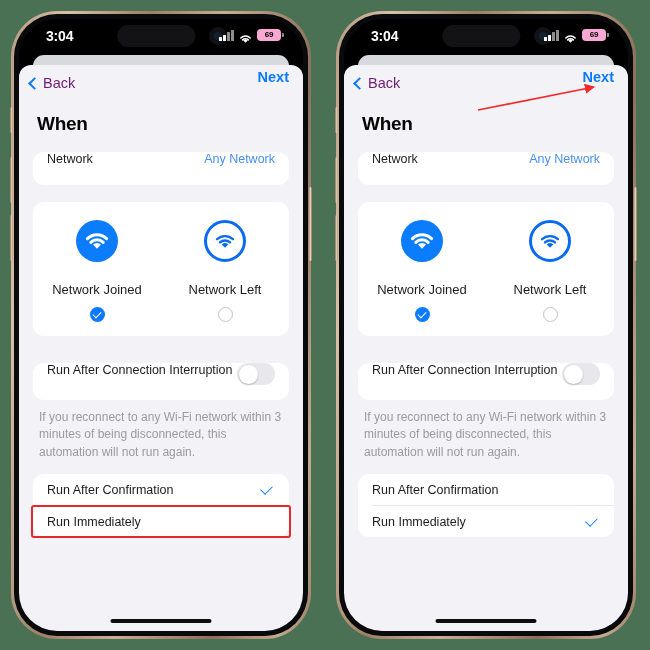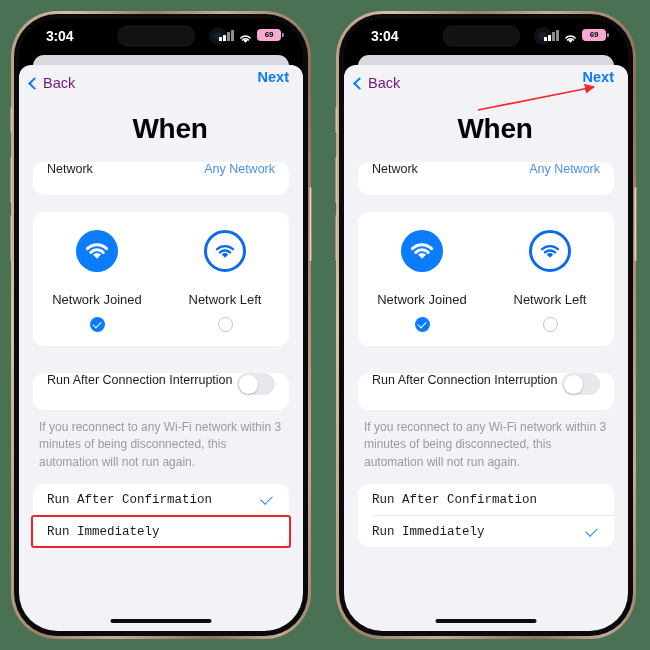--- a/index.html
+++ b/index.html
@@ -182,25 +182,24 @@
     position: absolute;
     right: 14px; top: 4px;
     color: #0a7aff;
     font-size: 14.5px;
     font-weight: 600;
     cursor: pointer;
   }
 
   .page-title {
     margin: 8px 0 0 18px;
-    font-size: 28px;
+    font-size: 19px;
     font-weight: bold;
     color: #050505;
     letter-spacing: -0.3px;
-    text-align: center;
   }
 
   .card {
     margin: 0 14px;
     background: #fff;
     border-radius: 11px;
   }
   .card.network { margin-top: 17px; }
 
   .row {
@@ -274,21 +273,21 @@
     box-shadow: 0 1px 2px rgba(0,0,0,.22);
   }
 
   .footnote {
     margin: 9px 20px 0 20px;
     font-size: 12px;
     line-height: 1.45;
     color: #9a9aa0;
   }
 
-  .card.runmode { margin-top: 13px; font-family: Liberation Mono, monospace; }
+  .card.runmode { margin-top: 13px; }
   .runrow {
     display: flex;
     align-items: center;
     justify-content: space-between;
     padding: 0 14px;
     height: 31px;
     font-size: 12.5px;
     color: #1c1c1e;
     position: relative;
     cursor: pointer;

